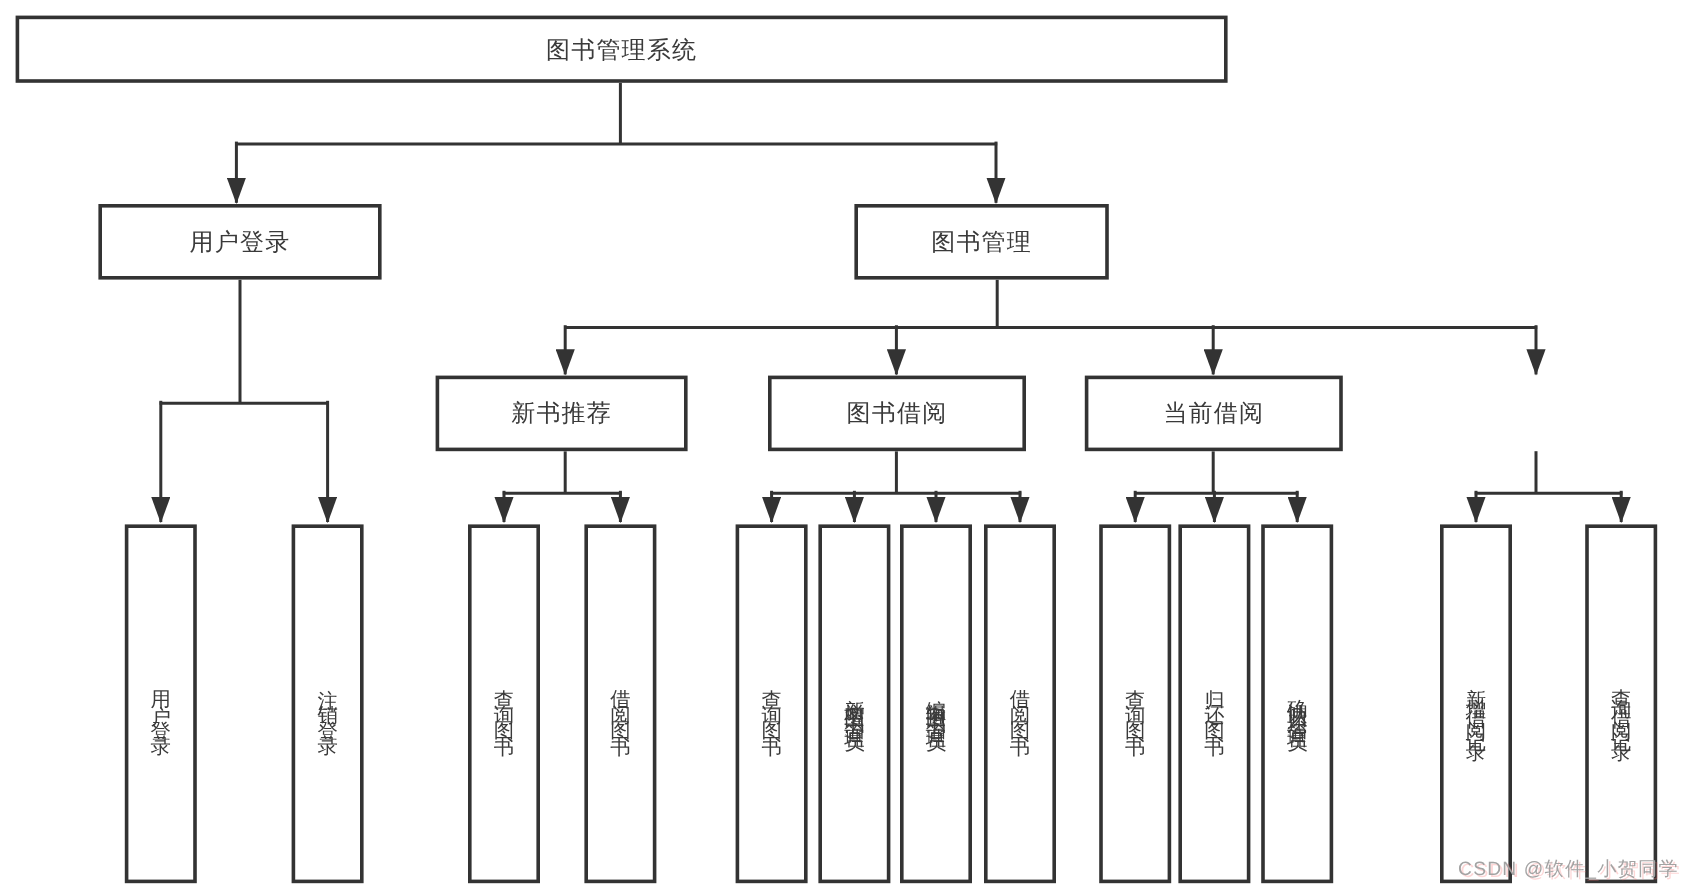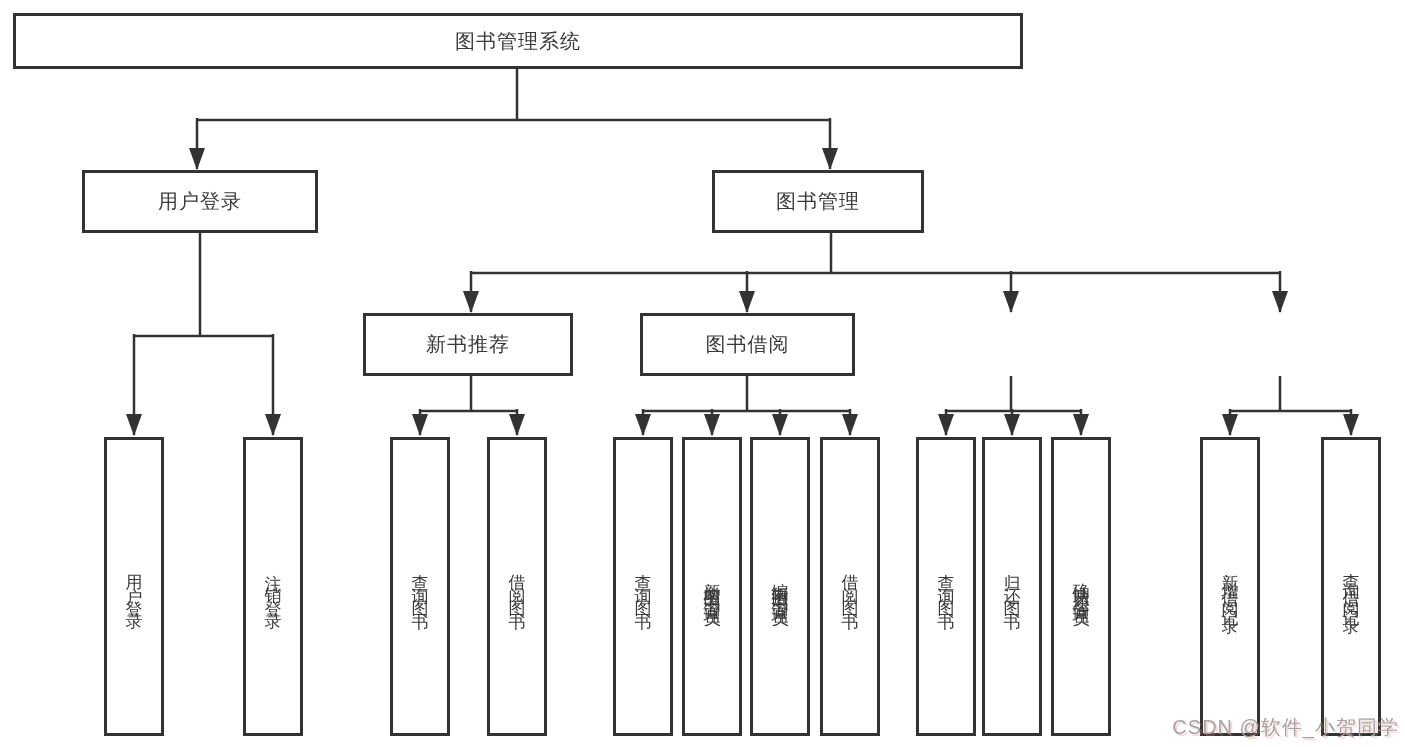--- a/index.html
+++ b/index.html
@@ -36,21 +36,21 @@
   .node.v .lbl.s9{letter-spacing:4px;}
   #edges{
     position:absolute;left:0;top:0;width:1405px;height:747px;
     pointer-events:none;
   }
   #edges line{stroke:#333333;stroke-width:2.5px;}
   .watermark{
     position:absolute;
     right:6px;
     top:714px;
-    font-size:20px;
+    font-size:16px;
     color:#a3a3a3;
     letter-spacing:1px;
     white-space:nowrap;
     text-shadow:2px 2px 0 rgba(250,120,120,0.30);
   }
 </style>
 </head>
 <body>
 
 <div id="canvas">
@@ -127,20 +127,23 @@
   <div class="node h" style="left:712px;top:170px;width:212px;height:63px">
     <span class="lbl">图书管理</span>
   </div>
 
   <div class="node h" style="left:363px;top:313px;width:210px;height:63px">
     <span class="lbl">新书推荐</span>
   </div>
   <div class="node h" style="left:640px;top:313px;width:215px;height:63px">
     <span class="lbl">图书借阅</span>
   </div>
+  <div class="node h" style="left:904px;top:313px;width:215px;height:63px">
+    <span class="lbl">当前借阅</span>
+  </div>
 
   <div class="node v" style="left:104px;top:437px;width:60px;height:299px">
     <span class="lbl s4">用户登录</span>
   </div>
   <div class="node v" style="left:243px;top:437px;width:60px;height:299px">
     <span class="lbl s4">注销登录</span>
   </div>
 
   <div class="node v" style="left:390px;top:437px;width:60px;height:299px">
     <span class="lbl s4">查询图书</span>

